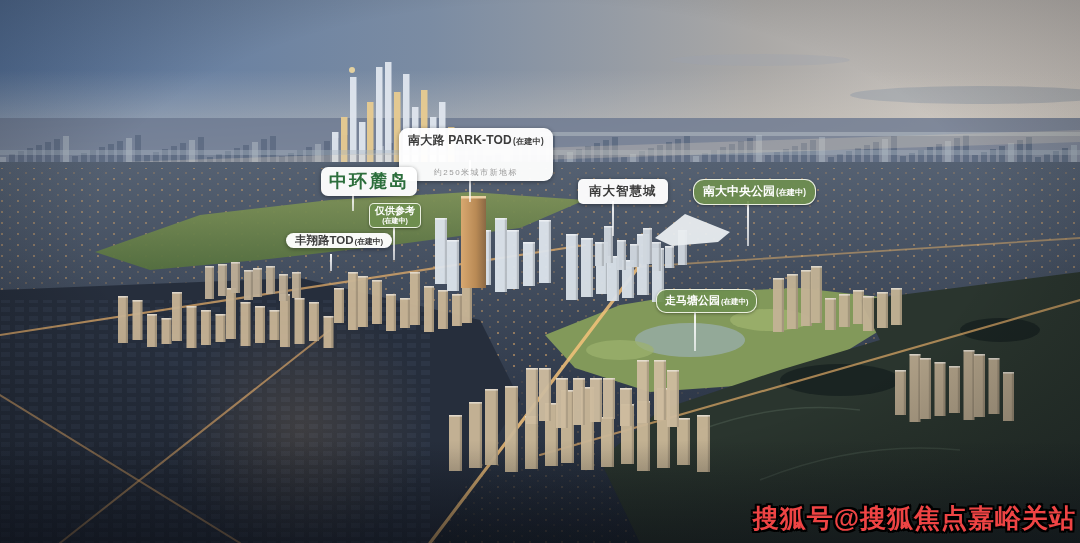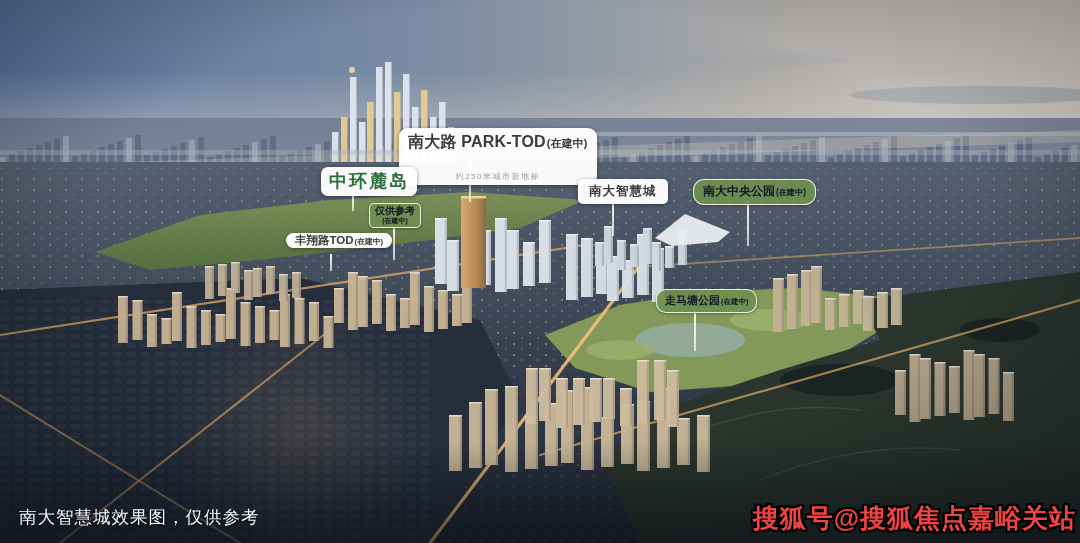--- a/index.html
+++ b/index.html
@@ -5,25 +5,25 @@
   html,body{margin:0;padding:0;background:#111;}
   #stage{position:relative;width:1080px;height:543px;overflow:hidden;
          font-family:"Liberation Sans", sans-serif;}
   #scene{position:absolute;left:0;top:0;}
 
   
   .badge{position:absolute;box-sizing:border-box;white-space:nowrap;z-index:6;}
   .badge-white{background:rgba(255,255,255,.96);color:#3b3b3b;
                box-shadow:0 1px 4px rgba(0,0,0,.4);}
   .badge-green{background:rgba(111,143,79,.92);border:1.5px solid rgba(245,248,238,.92);
-               color:#0f172a;text-align:center;box-shadow:0 1px 3px rgba(0,0,0,.35);}
+               color:#ffffff;text-align:center;box-shadow:0 1px 3px rgba(0,0,0,.35);}
   .status{font-size:.68em;font-weight:700;margin-left:1px;}
 
   #b-parktod{left:399px;top:128px;border-radius:9px;padding:4px 9px 3px;text-align:center;}
-  #b-parktod .t{font-size:16px;font-weight:800;letter-spacing:.2px;}
+  #b-parktod .t{font-size:12px;font-weight:800;letter-spacing:.2px;}
   #b-parktod .sub{font-size:8px;color:#9a9a9a;font-weight:400;margin-top:18px;letter-spacing:1.5px;}
 
   #b-ludao{left:321px;top:167px;padding:2px 8px 3px;border-radius:7px;
            font-size:18px;font-weight:900;letter-spacing:2px;color:#2c6e3c;font-family:Liberation Mono, monospace;}
 
   #b-xigu{left:369px;top:203px;padding:1px 5px 2px;font-size:10px;font-weight:800;
           line-height:1.15;border-radius:5px;}
   #b-xigu .status{display:block;font-size:7px;margin-left:0;}
 
   #b-fengxiang{left:286px;top:233px;padding:0 9px;border-radius:11px;
@@ -647,15 +647,14 @@
   </div>
 
   <div class="badge badge-green" id="b-central">
     <span>南大中央公园</span><span class="status">(在建中)</span>
   </div>
 
   <div class="badge badge-green" id="b-zouma">
     <span>走马塘公园</span><span class="status">(在建中)</span>
   </div>
 
-  <div id="caption">南大智慧城效果图，仅供参考</div>
   <div id="watermark">搜狐号@搜狐焦点嘉峪关站</div>
 </div>
 
 </body></html>

